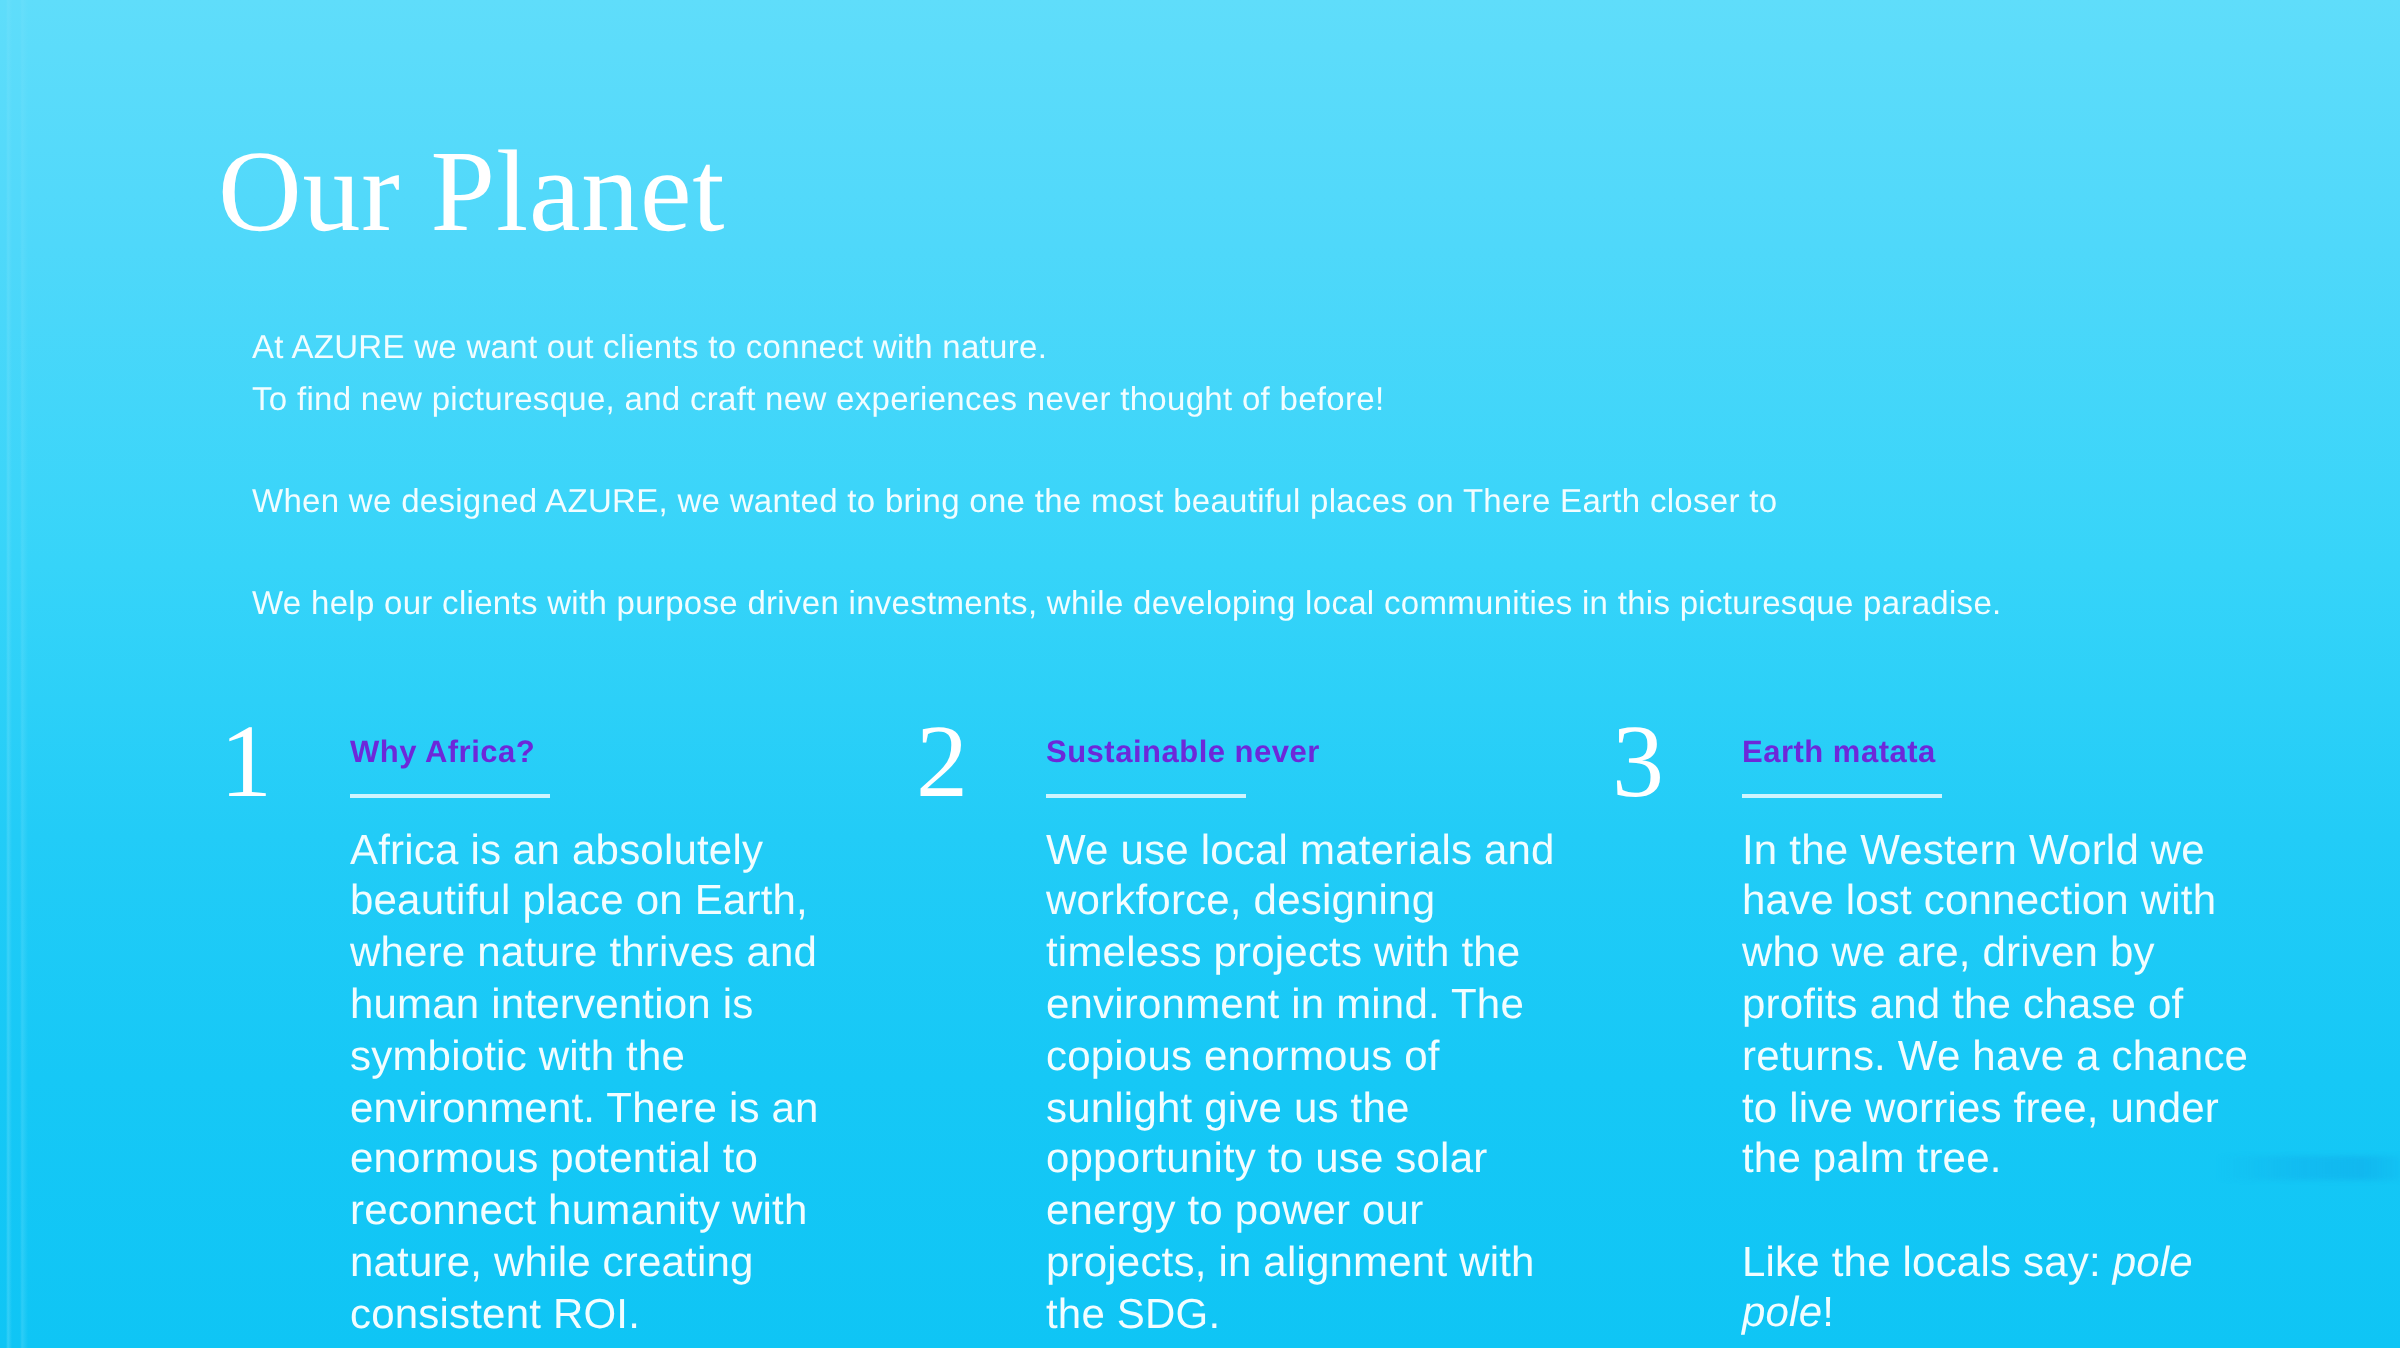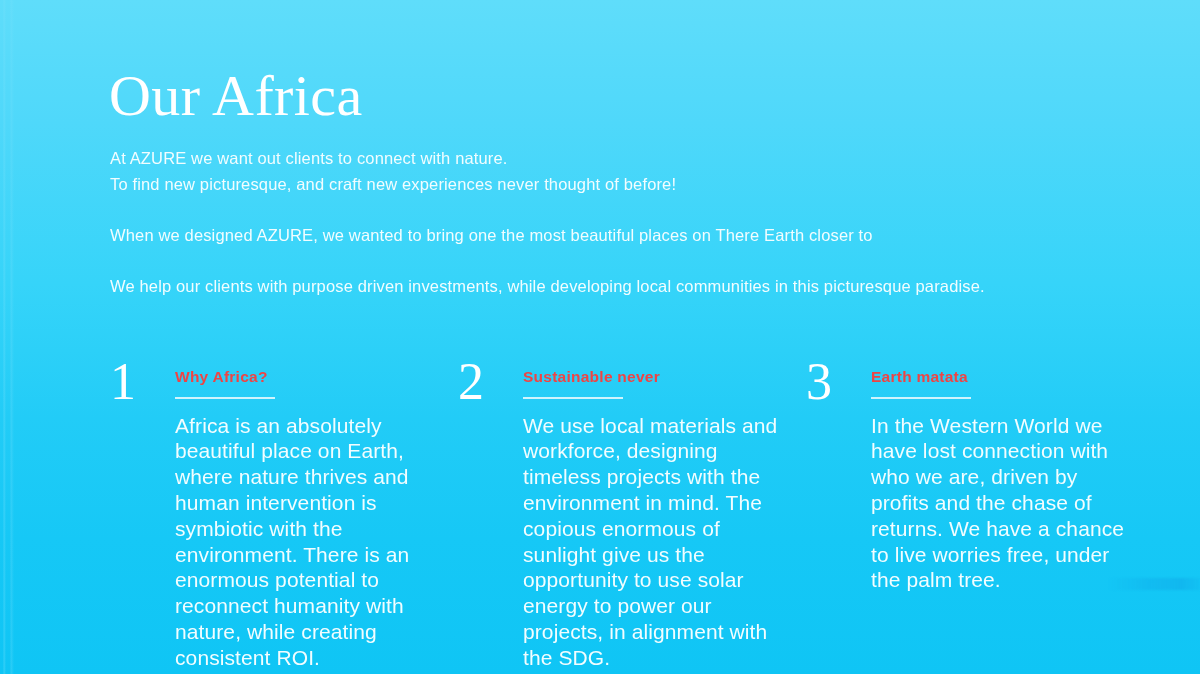--- a/index.html
+++ b/index.html
@@ -85,21 +85,21 @@
     position:absolute;
     left:110px;
     top:146px;
     width:980px;
     color:#f2fdff;
     font-size:16.5px;
     line-height:25.6px;
     font-weight:300;
     letter-spacing:0.15px;
   }
-  .intro p { margin:0; }
+  .intro p { margin:16px; }
   .intro p + p { margin-top:25.5px; }
 
   
   .columns {
     position:absolute;
     left:110px;
     top:358px;
     width:1050px;
     display:flex;
     gap:0;
@@ -119,21 +119,21 @@
     flex:0 0 65px;
     margin-top:-4px;
   }
   .col-body {
     flex:1 1 auto;
     padding-top:10px;
   }
   .col-head {
     font-size:15.5px;
     font-weight:700;
-    color:#ef4444;
+    color:#6d28d9;
     letter-spacing:0.25px;
     line-height:18px;
     margin-bottom:11px;
   }
   .col-rule {
     width:100px;
     height:1.6px;
     background:rgba(255,255,255,0.78);
     margin-bottom:14px;
   }
@@ -150,21 +150,21 @@
   .col-text em { font-style:italic; }
 </style>
 </head>
 <body>
 
 <div class="slide">
 
   <div class="edge-band"></div>
   <div class="right-streak"></div>
 
-  <h1 class="page-title">Our Africa</h1>
+  <h1 class="page-title">Our Planet</h1>
 
   <div class="intro">
     <p>
       <span>At AZURE we want out clients to connect with nature.</span><br>
       <span>To find new picturesque, and craft new experiences never thought of before!</span>
     </p>
     <p>
       <span>When we designed AZURE, we wanted to bring one the most beautiful places on There Earth closer to</span><br>
       <br>
       <span>We help our clients with purpose driven investments, while developing local communities in this picturesque paradise.</span>
@@ -195,18 +195,19 @@
       </div>
     </div>
 
     <div class="col">
       <div class="col-num">3</div>
       <div class="col-body">
         <div class="col-head">Earth matata</div>
         <div class="col-rule"></div>
         <div class="col-text">
           <p>In the Western World we have lost connection with who we are, driven by profits and the chase of returns. We have a chance to live worries free, under the palm tree.</p>
+          <p><span>Like the locals say: </span><em>pole pole</em><span>!</span></p>
         </div>
       </div>
     </div>
 
   </div>
 </div>
 
 </body></html>

